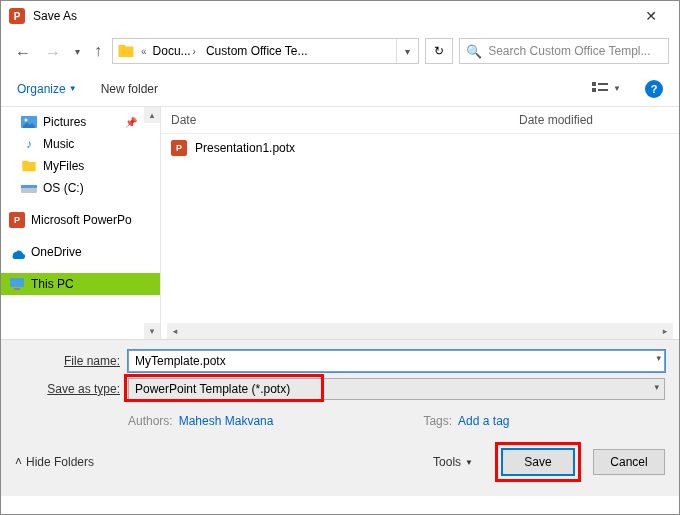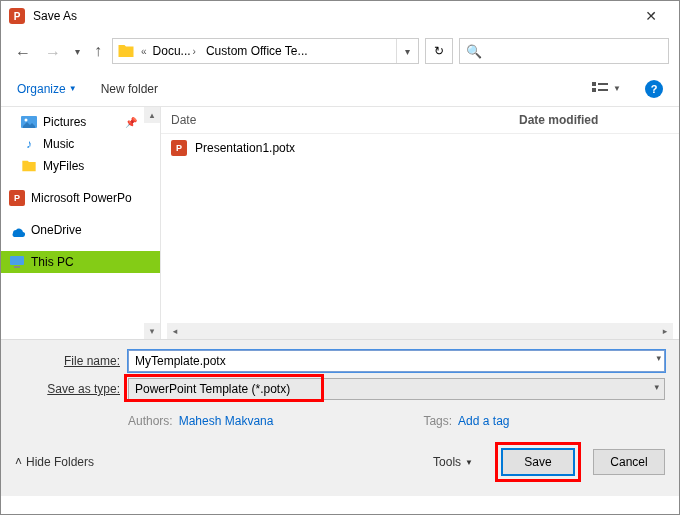--- a/index.html
+++ b/index.html
@@ -33,21 +33,21 @@
   .tree-scroll-bot { position:absolute; right:0; bottom:0; width:16px; height:16px; background:#efefef; display:flex; align-items:center; justify-content:center; font-size:9px; color:#666;}
   .tree-inner { padding:4px 0; }
   .tree-item { display:flex; align-items:center; gap:6px; padding:3px 6px 3px 20px; white-space:nowrap; overflow:hidden; }
   .tree-item.sel { background:#84cc16; }
   .tree-item .pin { margin-left:auto; font-size:10px; color:#666; padding-right:16px;}
   .tree-item .ico { width:16px; height:16px; display:flex; align-items:center; justify-content:center; flex-shrink:0;}
   .folder-mini svg{width:16px;height:16px;}
   .list { flex:1; position:relative; }
   .list-header { display:flex; padding:6px 10px; color:#555; border-bottom:1px solid #eee;}
   .list-header .col-name { flex:1; }
-  .list-header .col-date { width:150px;font-weight:bold; }
+  .list-header .col-date { width:150px; }
   .list-row { display:flex; align-items:center; padding:6px 10px; gap:8px;}
   .pp-icon { width:16px; height:16px; background:#d24726; border-radius:2px; display:flex; align-items:center; justify-content:center; color:#fff; font-size:9px; font-weight:bold;}
   .list-hscroll { position:absolute; left:6px; right:6px; bottom:0; height:16px; background:#f0f0f0; display:flex; align-items:center;}
   .list-hscroll .lar, .list-hscroll .rar { width:16px; text-align:center; font-size:9px; color:#666;}
   .list-hscroll .track { flex:1; height:12px; background:#f0f0f0; position:relative;}
   .bottom { background:#f0f0f0; padding:10px 14px 14px; border-top:1px solid #ddd;}
   .formrow { display:flex; align-items:center; margin-bottom:6px; gap:8px;}
   .formrow .lbl { width:105px; text-align:right; color:#333;text-decoration:underline;}
   .formrow .field { flex:1; position:relative;}
   .filename-input { width:100%; height:22px; border:1px solid #7a9fd4; background:#fff; padding:0 20px 0 6px; font-size:12px; outline:1px solid #4a90e2;}
@@ -92,20 +92,21 @@
       </span>
     <span class="crumb">
         <span>Custom Office Te...</span>
       </span>
     <span style="flex:1"></span>
     <span class="dd">▾</span>
   </div>
   <div class="refresh">↻</div>
   <div class="searchwrap">
     <span class="mag">🔍</span>
+    <span class="ph">Search Custom Office Templ...</span>
   </div>
 </div>
 
 <div class="toolbar">
   <div class="org">
       <span>Organize</span> 
       <span style="font-size:8px;">▼</span>
     </div>
   <div class="nf">New folder</div>
   <div class="spacer"></div>
@@ -141,20 +142,29 @@
         <span>Music</span>
       </div>
       <div class="tree-item">
         <span class="ico folder-mini">
             <svg viewBox="0 0 24 24">
               <path fill="#ffca28" d="M10 4H2v16h20V6H12z"></path>
             </svg>
           </span>
         <span>MyFiles</span>
       </div>
+      <div class="tree-item">
+        <span class="ico">
+            <svg viewBox="0 0 16 16">
+              <rect y="5" width="16" height="8" rx="1" fill="#bfc7cc"></rect>
+              <rect y="5" width="16" height="3" fill="#4aa0e8"></rect>
+            </svg>
+          </span>
+        <span>OS (C:)</span>
+      </div>
       <div style="height:10px;"></div>
       <div class="tree-item" style="padding-left:8px;">
         <span class="ico pp-icon">P</span>
         <span>Microsoft PowerPo</span>
       </div>
       <div style="height:10px;"></div>
       <div class="tree-item" style="padding-left:8px;">
         <span class="ico">
             <svg viewBox="0 0 16 16">
               <path fill="#0078d4" d="M4 11a3 3 0 013-3 4 4 0 017 2 2.5 2.5 0 01-1 5H5a3 3 0 01-1-4z"></path>

